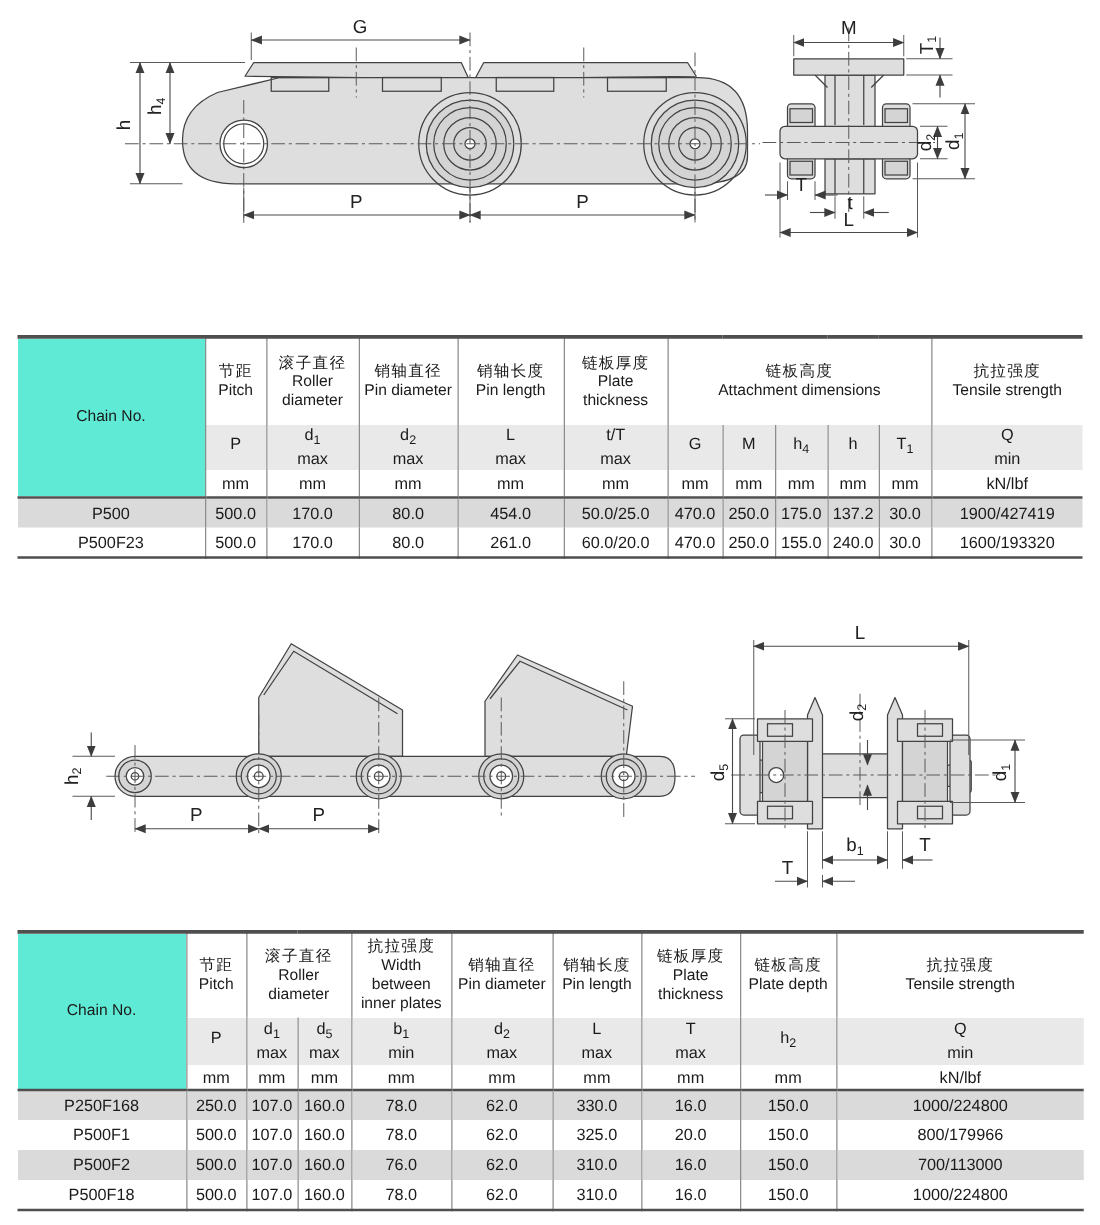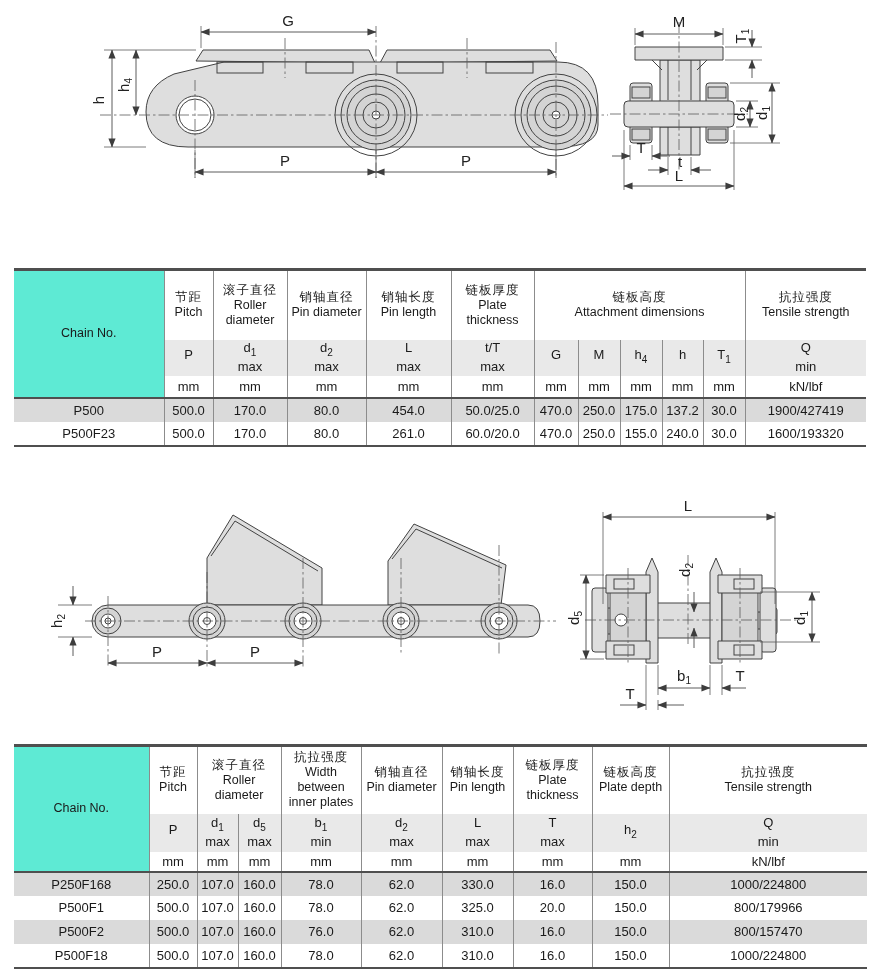--- a/index.html
+++ b/index.html
@@ -420,21 +420,21 @@
   <tr class="data alt">
     <td class="nob">P500F2</td>
     <td>500.0</td>
     <td>107.0</td>
     <td>160.0</td>
     <td>76.0</td>
     <td>62.0</td>
     <td>310.0</td>
     <td>16.0</td>
     <td>150.0</td>
-    <td>800/157470</td>
+    <td>700/113000</td>
   </tr>
   <tr class="data">
     <td class="nob">P500F18</td>
     <td>500.0</td>
     <td>107.0</td>
     <td>160.0</td>
     <td>78.0</td>
     <td>62.0</td>
     <td>310.0</td>
     <td>16.0</td>

